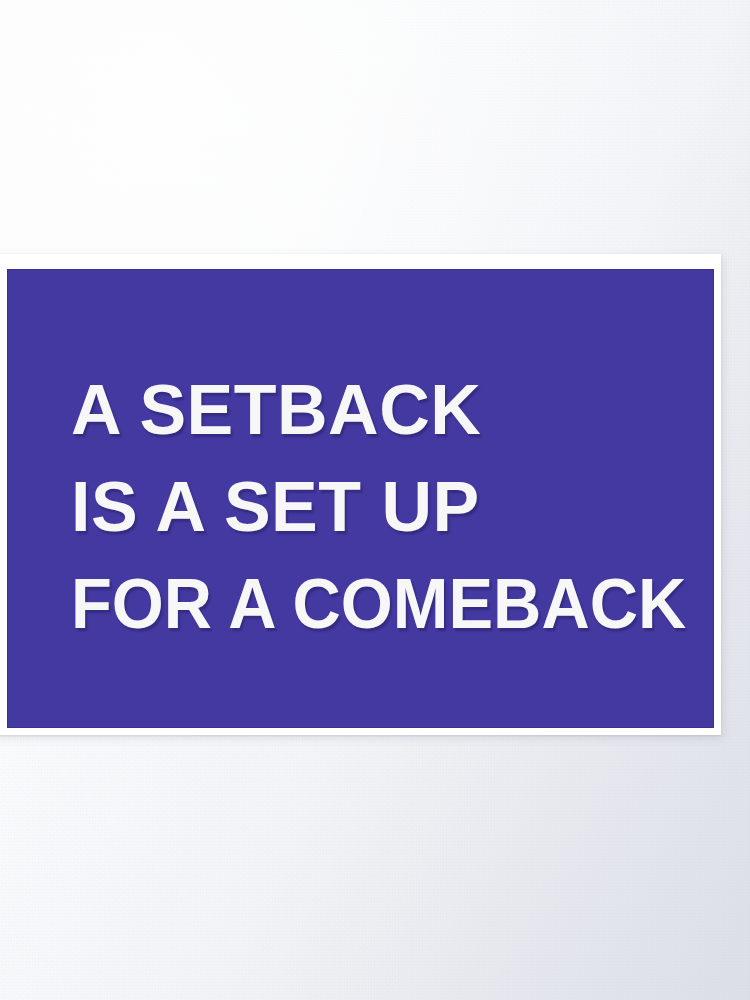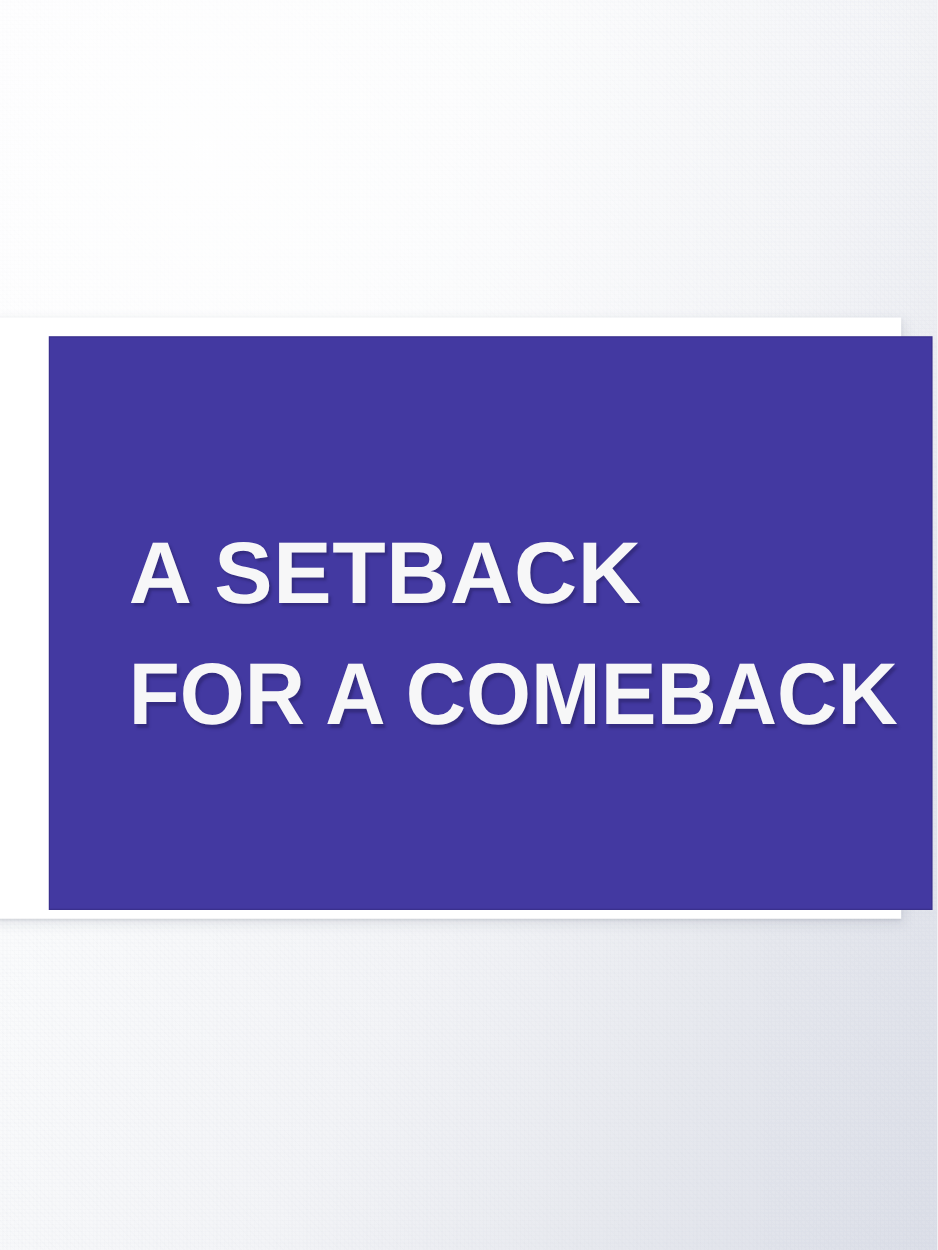--- a/index.html
+++ b/index.html
@@ -84,21 +84,20 @@
   .poster-art {
     position: relative;
     width: 100%;
     height: 100%;
     background: #4339a1;
     box-sizing: border-box;
     display: flex;
     flex-direction: column;
     justify-content: center;
     box-shadow: inset 0 0 0 1px rgba(30,24,84,0.25);
-    margin-left: 32px;
   }
 
   .quote {
     position: absolute;
     left: 64px;
     top: 50%;
     transform: translateY(-50%);
     margin-top: 8px;
   }
 
@@ -125,19 +124,20 @@
 <div class="scene">
 
   <div class="scene-texture"></div>
   <div class="scene-vignette"></div>
 
   <div class="poster">
     <div class="poster-art">
 
       <div class="quote">
         <div class="quote-line line-1">A SETBACK</div>
+        <div class="quote-line line-2">IS A SET UP</div>
         <div class="quote-line line-3">FOR A COMEBACK</div>
       </div>
 
     </div>
   </div>
 
 </div>
 
 </body></html>

